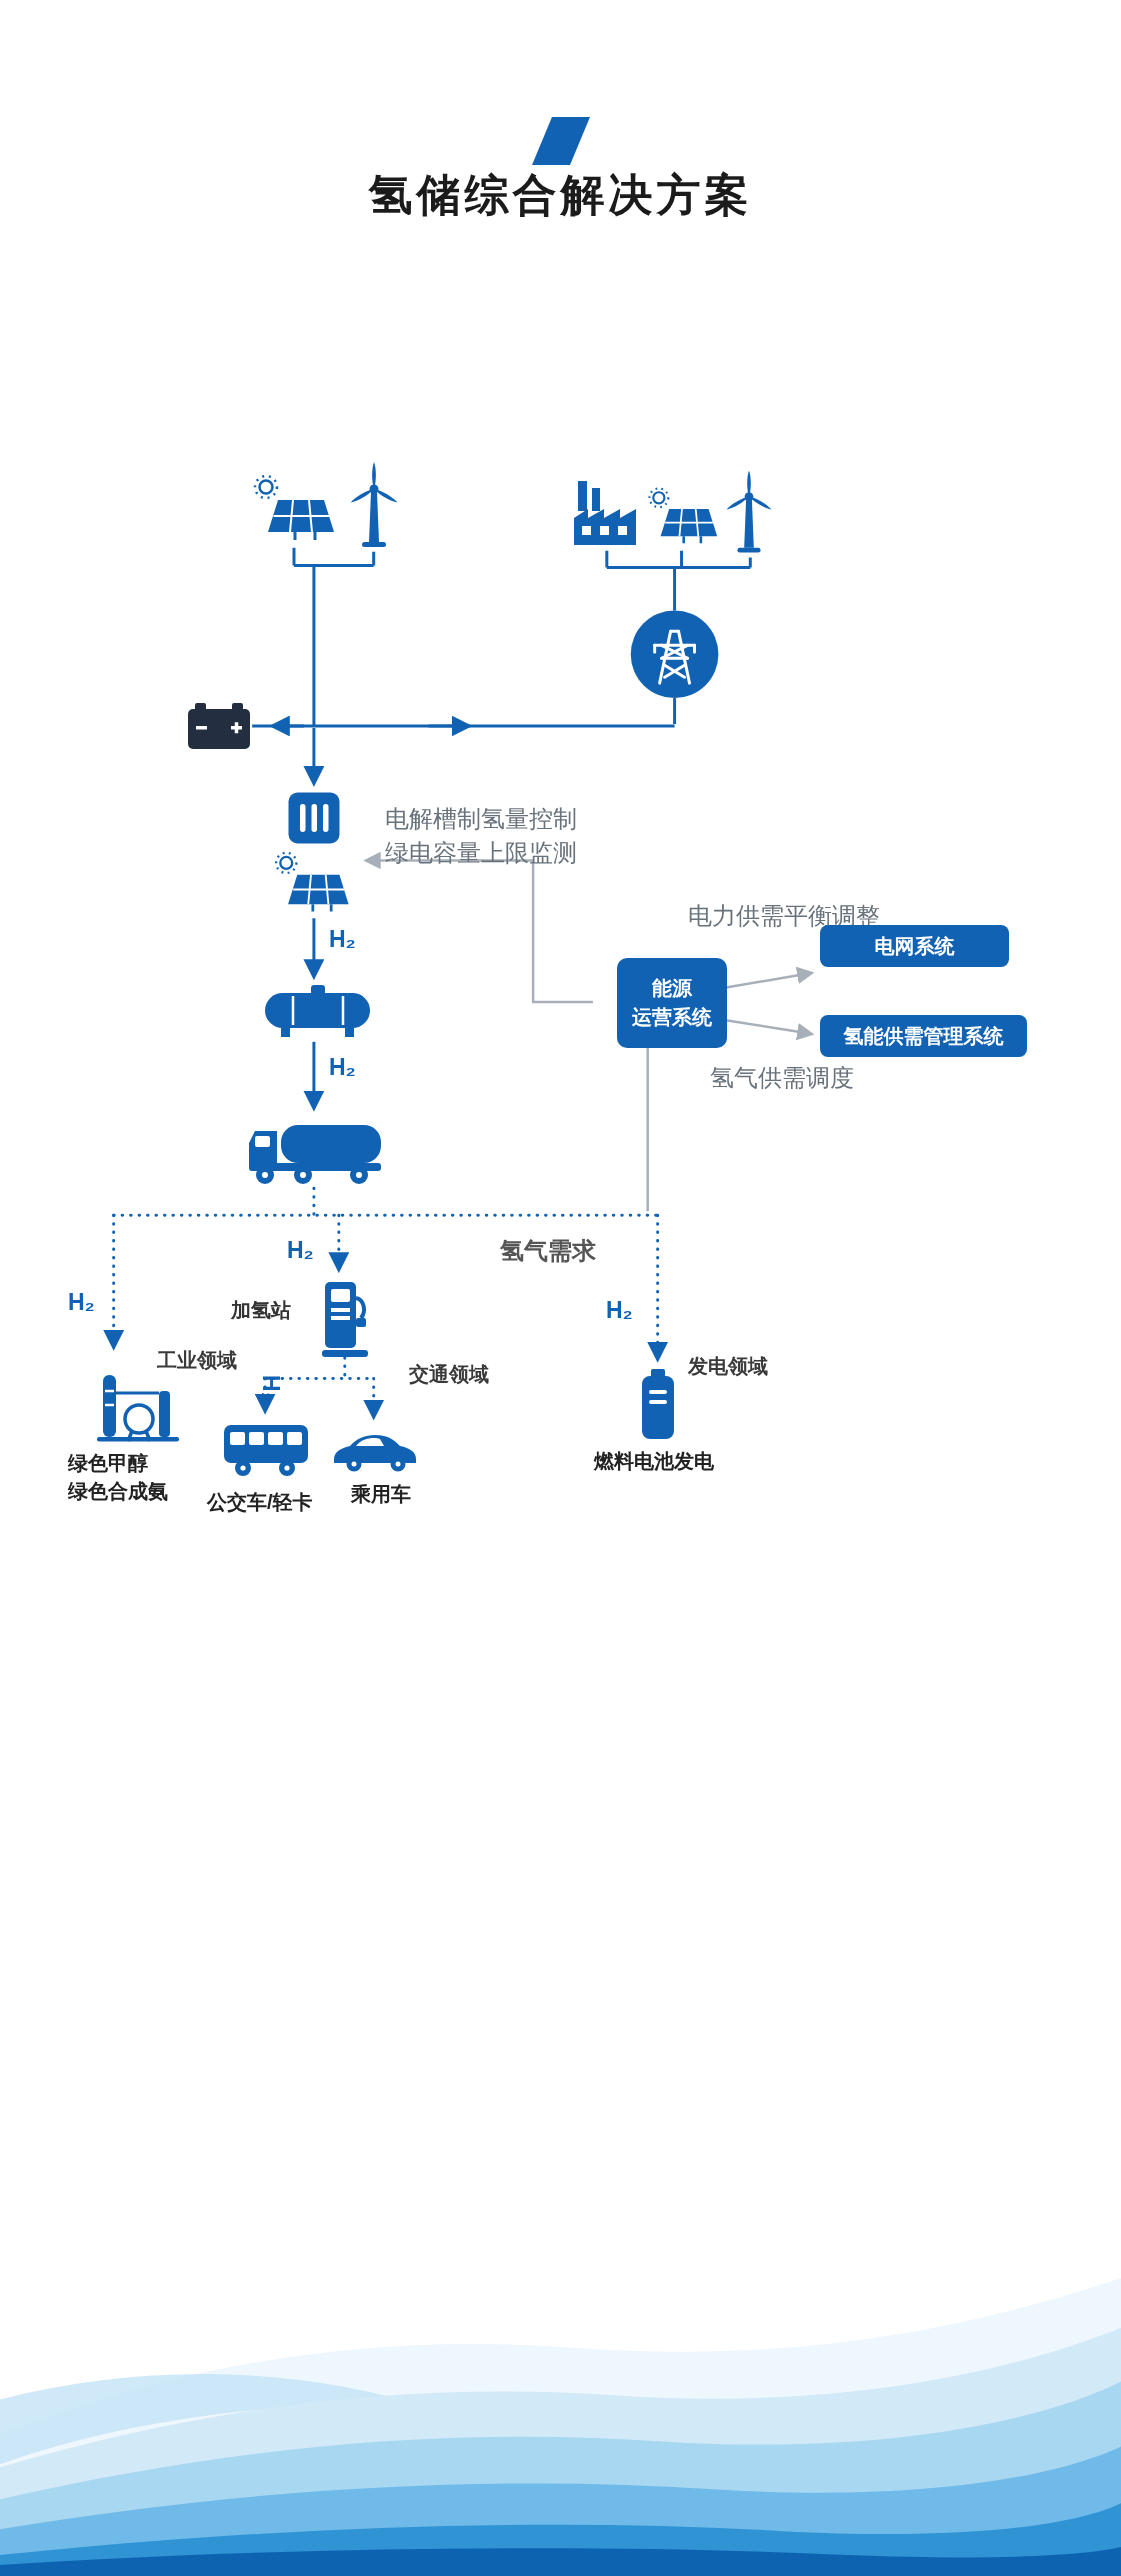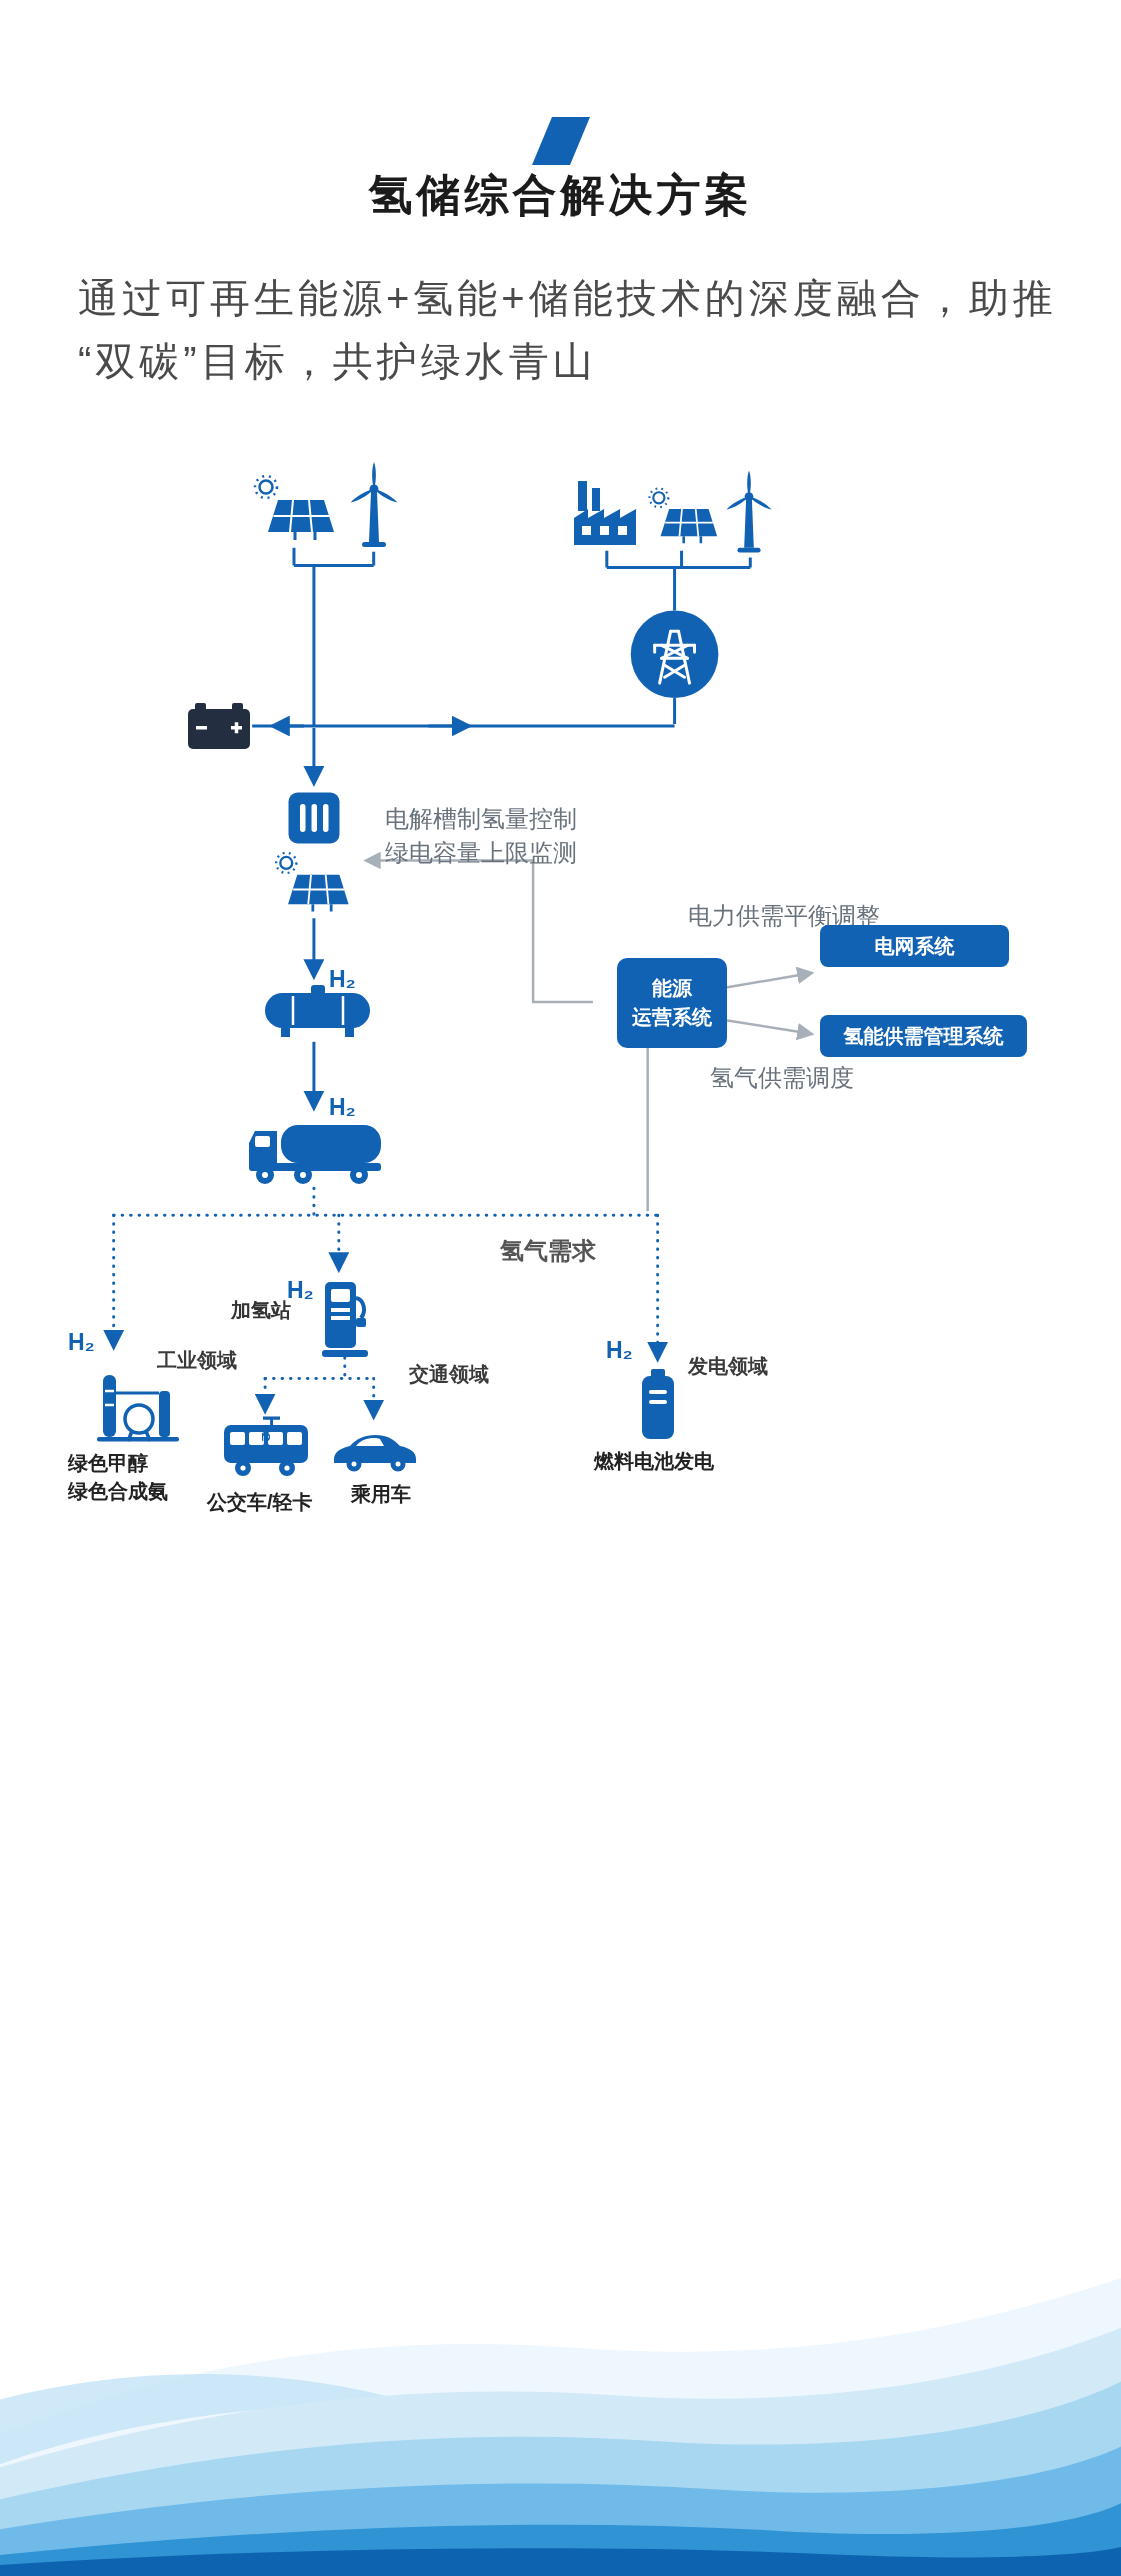--- a/index.html
+++ b/index.html
@@ -9,45 +9,41 @@
   .header h1{margin:0;font-size:44px;font-weight:800;color:#1b1b1b;letter-spacing:4px;}
   .intro{position:absolute;left:78px;top:267px;width:1006px;font-size:40px;line-height:63px;color:#4a4a4a;letter-spacing:4px;}
   .diagram{position:absolute;left:0;top:454px;width:1121px;height:1076px;}
   .diagram svg.connectors{position:absolute;left:0;top:0;}
   .icon{position:absolute;line-height:0;}
   .lbl{position:absolute;font-size:24px;color:#68727c;white-space:nowrap;}
   .lbl.demand{color:#555;font-weight:600;}
   .lbl.dark{color:#333;font-weight:700;font-size:20px;}
   .lbl.field{color:#3a3a3a;font-weight:600;font-size:20px;}
   .prod{position:absolute;font-weight:700;color:#222;font-size:20px;line-height:28px;white-space:nowrap;}
-  .h2lbl{position:absolute;color:#1262b3;font-weight:800;font-size:23px;white-space:nowrap;margin-top:40px;}
+  .h2lbl{position:absolute;color:#1262b3;font-weight:800;font-size:23px;white-space:nowrap;}
   .rot90{transform:rotate(90deg);}
   .box{position:absolute;background:#1262b3;color:#fff;display:flex;align-items:center;justify-content:center;font-weight:700;font-size:20px;border-radius:8px;text-align:center;}
   .box.ops{flex-direction:column;line-height:1.45;border-radius:10px;margin-left:24px;}
   .slogan{position:absolute;top:1746px;left:0;width:100%;text-align:center;font-size:60px;font-weight:800;color:#141414;line-height:98px;letter-spacing:3px;}
   .waves{position:absolute;left:0;top:2240px;width:1121px;height:336px;}
 </style>
 </head>
 <body>
 
 <div class="page">
 
   <div class="header">
     <span class="icon" style="position:static">
       <svg width="58" height="50" viewBox="0 0 58 50">
           <polygon points="20,1 58,1 38,49 0,49" fill="#1262b3"></polygon>
         </svg>
     </span>
     <h1>氢储综合解决方案</h1>
   </div>
 
-  <div class="intro">
-    <div>通过可再生能源+氢能+储能技术的深度融合，助推</div>
-    <div>“双碳”目标，共护绿水青山</div>
-  </div>
 
   <div class="diagram">
 
     <svg class="connectors" width="1121" height="1076" viewBox="0 0 1125 1080">
       <defs>
         <marker id="ab" markerWidth="7" markerHeight="7" viewBox="0 0 10 10" refX="8" refY="5" orient="auto-start-reverse">
           <path d="M0,0 L10,5 L0,10 Z" fill="#1262b3"></path>
         </marker>
         <marker id="ag" markerWidth="7" markerHeight="7" viewBox="0 0 10 10" refX="8" refY="5" orient="auto-start-reverse">
           <path d="M0,0 L10,5 L0,10 Z" fill="#a7b0b8"></path>

